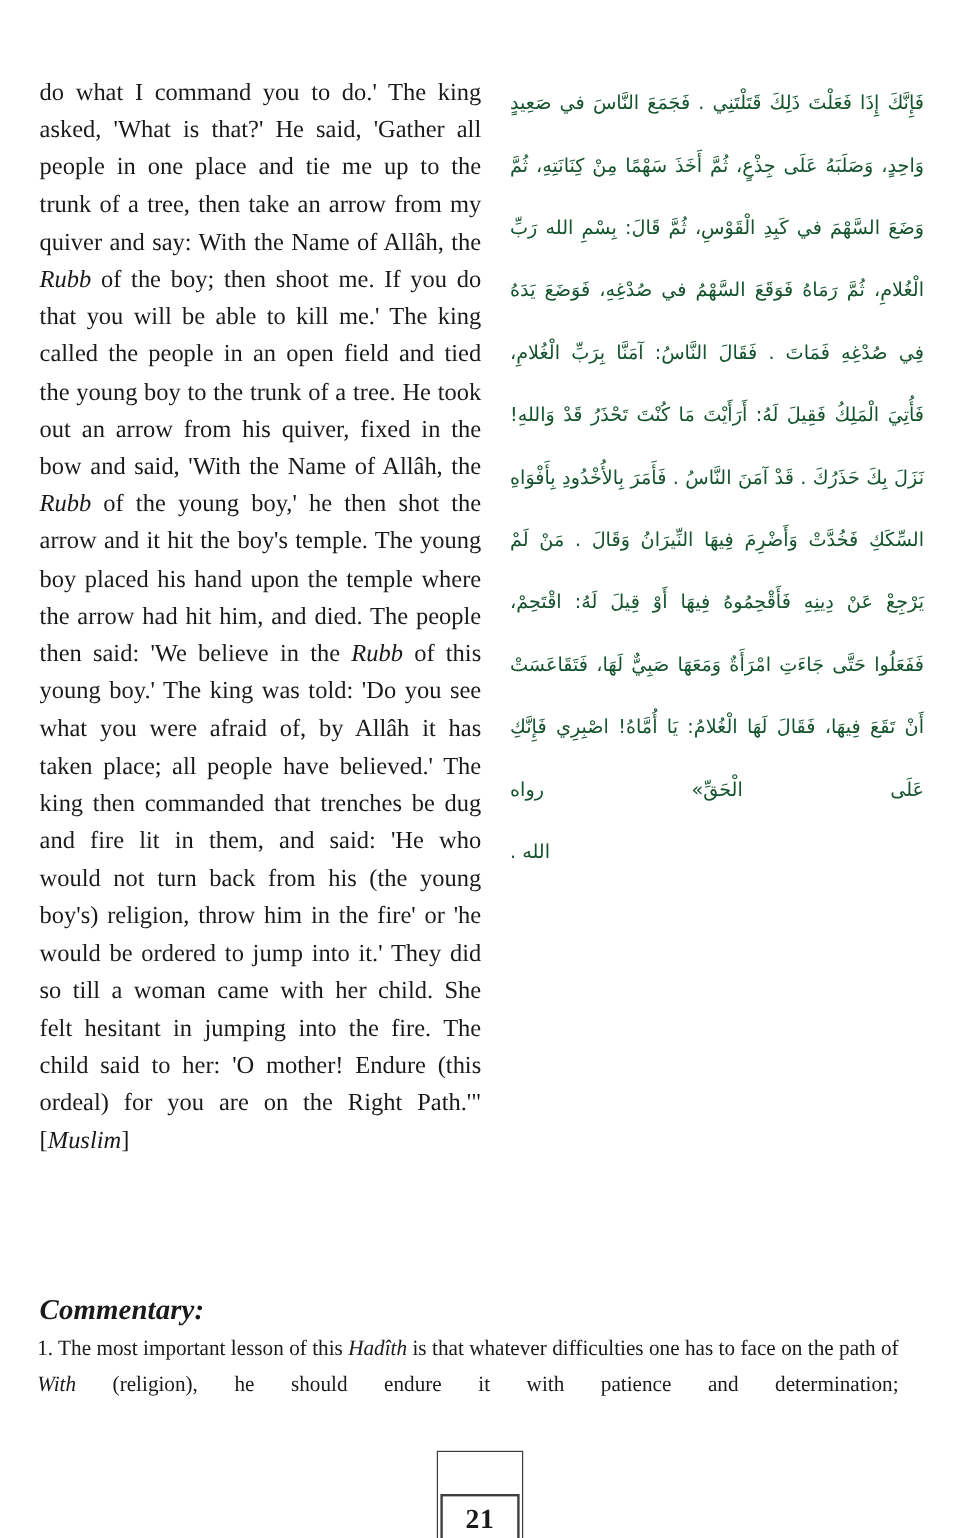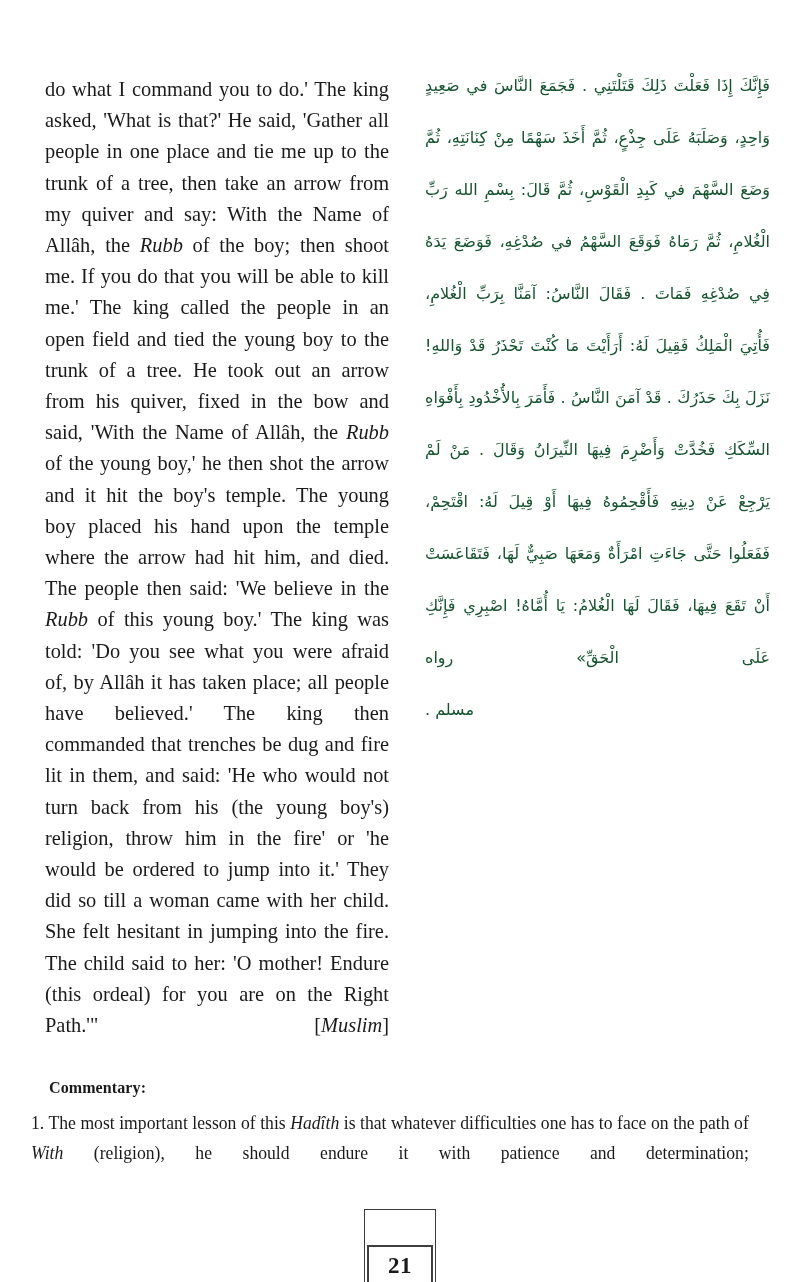--- a/index.html
+++ b/index.html
@@ -57,21 +57,21 @@
     left: 33px;
     top: 62px;
     width: 368px;
     text-align: justify;
     text-align-last: justify;
     font-size: 20.4px;
     line-height: 31.2px;
     word-spacing: 0.5px;
   }
   .col-english p {
-    margin: 12px;
+    margin: 0;
     text-align: justify;
     text-align-last: justify;
     hyphens: manual;
   }
 
   .col-arabic {
     position: absolute;
     right: 30px;
     top: 60px;
     width: 345px;
@@ -95,25 +95,26 @@
     direction: rtl;
   }
 
   em, .ital {
     font-style: italic;
   }
 
   
   .commentary-heading {
     position: absolute;
-    left: 49px;
+    left: 33px;
     top: 1079px;
-    font-size: 16px;
+    font-size: 24px;
     font-weight: bold;
     letter-spacing: 0.1px;
+    font-style: italic;
   }
 
   .footnote {
     position: absolute;
     left: 31px;
     top: 1108px;
     width: 740px;
     font-size: 18.2px;
     line-height: 30px;
     text-align: justify;
@@ -162,21 +163,21 @@
 <div class="page">
 
   <div class="columns">
 
     <div class="col-english">
       <p><span>do what I command you to do.' The king asked, 'What is that?' He said, 'Gather all people in one place and tie me up to the trunk of a tree, then take an arrow from my quiver and say: With the Name of Allâh, the </span><em class="ital">Rubb</em><span> of the boy; then shoot me. If you do that you will be able to kill me.' The king called the people in an open field and tied the young boy to the trunk of a tree. He took out an arrow from his quiver, fixed in the bow and said, 'With the Name of Allâh, the </span><em class="ital">Rubb</em><span> of the young boy,' he then shot the arrow and it hit the boy's temple. The young boy placed his hand upon the temple where the arrow had hit him, and died. The people then said: 'We believe in the </span><em class="ital">Rubb</em><span> of this young boy.' The king was told: 'Do you see what you were afraid of, by Allâh it has taken place; all people have believed.' The king then commanded that trenches be dug and fire lit in them, and said: 'He who would not turn back from his (the young boy's) religion, throw him in the fire' or 'he would be ordered to jump into it.' They did so till a woman came with her child. She felt hesitant in jumping into the fire. The child said to her: 'O mother! Endure (this ordeal) for you are on the Right Path.'" [</span><em class="ital">Muslim</em><span>]</span></p>
     </div>
 
     <div class="col-arabic">
       <p>فَإِنَّكَ إِذَا فَعَلْتَ ذَلِكَ قَتَلْتَنِي . فَجَمَعَ النَّاسَ في صَعِيدٍ وَاحِدٍ، وَصَلَبَهُ عَلَى جِذْعٍ، ثُمَّ أَخَذَ سَهْمًا مِنْ كِنَانَتِهِ، ثُمَّ وَضَعَ السَّهْمَ في كَبِدِ الْقَوْسِ، ثُمَّ قَالَ: بِسْمِ الله رَبِّ الْغُلامِ، ثُمَّ رَمَاهُ فَوَقَعَ السَّهْمُ في صُدْغِهِ، فَوَضَعَ يَدَهُ فِي صُدْغِهِ فَمَاتَ . فَقَالَ النَّاسُ: آمَنَّا بِرَبِّ الْغُلامِ، فَأُتِيَ الْمَلِكُ فَقِيلَ لَهُ: أَرَأَيْتَ مَا كُنْتَ تَحْذَرُ قَدْ وَاللهِ! نَزَلَ بِكَ حَذَرُكَ . قَدْ آمَنَ النَّاسُ . فَأَمَرَ بِالأُخْدُودِ بِأَفْوَاهِ السِّكَكِ فَخُدَّتْ وَأَضْرِمَ فِيهَا النِّيرَانُ وَقَالَ . مَنْ لَمْ يَرْجِعْ عَنْ دِينِهِ فَأَقْحِمُوهُ فِيهَا أَوْ قِيلَ لَهُ: اقْتَحِمْ، فَفَعَلُوا حَتَّى جَاءَتِ امْرَأَةٌ وَمَعَهَا صَبِيٌّ لَهَا، فَتَقَاعَسَتْ أَنْ تَقَعَ فِيهَا، فَقَالَ لَهَا الْغُلامُ: يَا أُمَّاهُ! اصْبِرِي فَإِنَّكِ عَلَى الْحَقِّ» رواه</p>
-      <p class="tail">مسلم .</p>
+      <p class="tail">الله .</p>
     </div>
 
   </div>
 
 
   <div class="commentary-heading">Commentary:</div>
 
   <div class="footnote">
     <p><span>1. The most important lesson of this </span><em class="ital">Hadîth</em><span> is that whatever difficulties one has to face on the path of </span><em class="ital">With</em><span> (religion), he should endure it with patience and determination;</span></p>
   </div>

